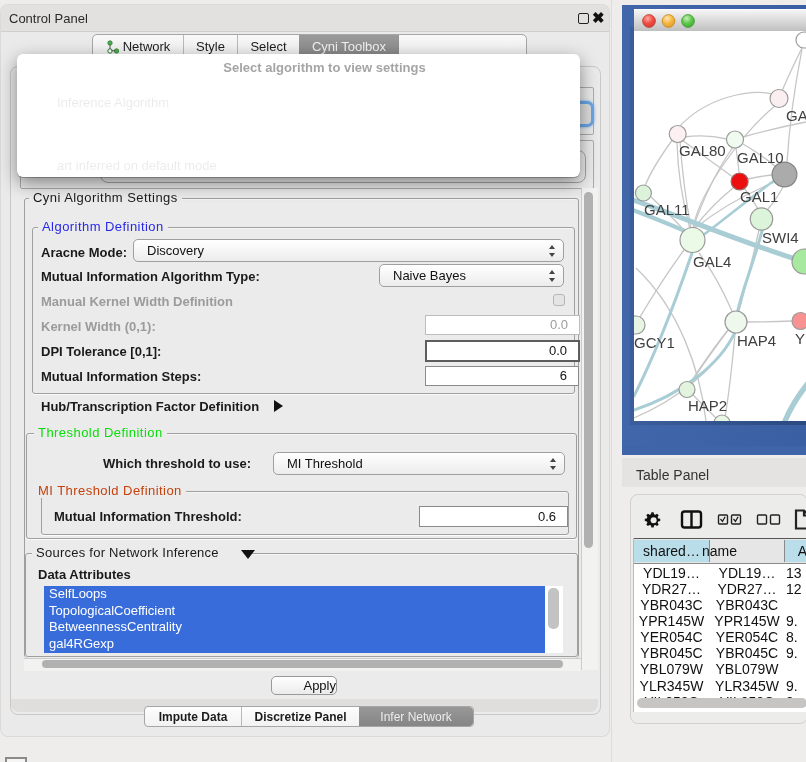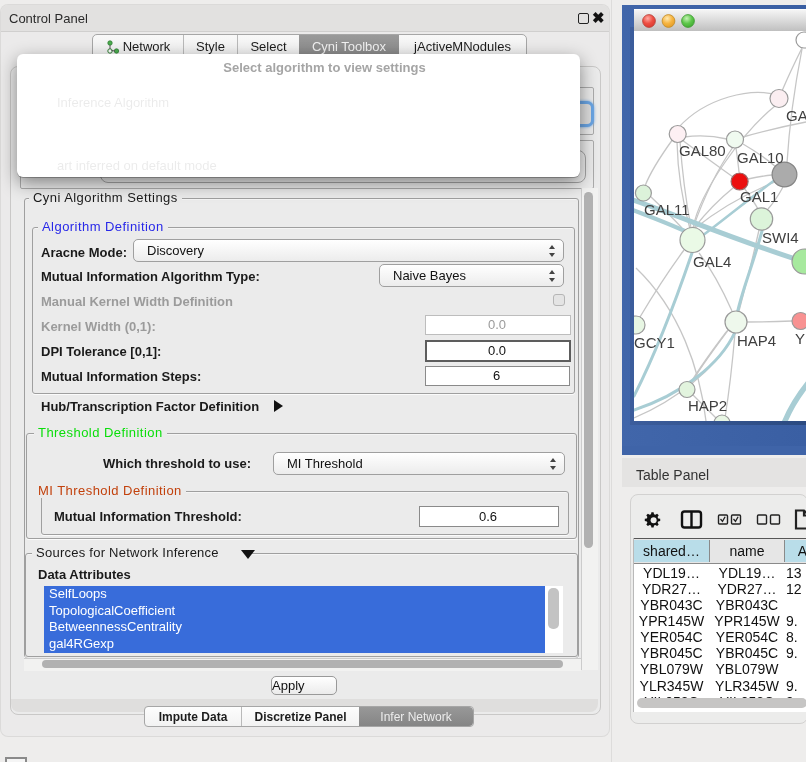--- a/index.html
+++ b/index.html
@@ -6,21 +6,21 @@
 .lbl{position:absolute;font-size:13px;font-weight:bold;color:#1a1a1a;white-space:nowrap}
 .glbl{position:absolute;font-size:13px;font-weight:bold;color:#9b9b9b;white-space:nowrap}
 .grp{position:absolute;border:1px solid #9f9f9f;border-radius:3px;box-shadow:0 1px 0 rgba(255,255,255,.8),inset 0 1px 0 rgba(255,255,255,.5)}
 .gtitle{position:absolute;background:#ebebeb;padding:0 4px;font-size:13px;line-height:14px;white-space:nowrap;letter-spacing:0.45px}
 .combo{position:absolute;border:1px solid #9f9f9f;border-radius:5px;background:linear-gradient(#ffffff,#ececec);font-size:13px;color:#111;white-space:nowrap}
 .combo .ct{position:absolute;left:13px;top:3px}
 .arrs{position:absolute;right:7px;top:4px;width:7px;height:14px}
 .arrs b{position:absolute;left:0;width:0;height:0;border-left:3.5px solid transparent;border-right:3.5px solid transparent}
 .arrs b.u{top:1px;border-bottom:4.5px solid #444}
 .arrs b.d{bottom:1px;border-top:4.5px solid #444}
-.tf{position:absolute;background:#fff;font-size:13px;color:#111;text-align:center;padding-right:2px}
+.tf{position:absolute;background:#fff;font-size:13px;color:#111;text-align:right;padding-right:11px}
 </style></head><body>
 
 <div class="abs" style="left:611px;top:0;width:1px;height:762px;background:#dddcdb"></div>
 
 <div class="abs" style="left:1px;top:5px;width:608px;height:731px;background:#ebeaea;border-radius:7px;box-shadow:0 0 0 1px rgba(0,0,0,0.08)"></div>
 <div class="abs" style="left:1px;top:5px;width:608px;height:26px;background:#e2e1e0;border-radius:7px 7px 0 0;border-bottom:1px solid #d0cfce"></div>
 <div class="abs" style="left:9px;top:11px;font-size:13px;color:#2a2a2a">Control Panel</div>
 <div class="abs" style="left:578px;top:13px;width:9px;height:9px;border:1.5px solid #222;border-radius:2px"></div>
 <div class="abs" style="left:592px;top:9px;font-size:15px;font-weight:bold;color:#111">✖</div>
 
@@ -29,21 +29,20 @@
   <svg width="14" height="14" viewBox="0 0 14 14" style="margin-right:3px">
         <circle cx="4" cy="3" r="2.2" fill="#4caf50" stroke="#2e7d32" stroke-width="0.8"></circle>
         <circle cx="4" cy="11" r="2.2" fill="#fff" stroke="#2e7d32" stroke-width="1"></circle>
         <circle cx="10.5" cy="11" r="2.2" fill="#4caf50" stroke="#2e7d32" stroke-width="0.8"></circle>
         <path d="M4 5v4 M5.5 10.5 L9 11" stroke="#555" stroke-width="1" fill="none"></path>
       </svg>
   Network</div>
  <div style="width:53px;display:flex;align-items:center;justify-content:center;border-right:1px solid #b9b9b9">Style</div>
  <div style="width:61px;display:flex;align-items:center;justify-content:center">Select</div>
  <div style="width:100px;display:flex;align-items:center;justify-content:center;background:linear-gradient(#9a9a9a,#878787);color:#f2f2f2">Cyni Toolbox</div>
- <div style="flex:1;display:flex;align-items:center;justify-content:center">jActiveMNodules</div>
 </div>
 
 <div class="abs" style="left:10px;top:66px;width:589px;height:647px;background:#ebebeb;border:1px solid #c9c8c7;border-radius:8px"></div>
 <div class="abs" style="left:11px;top:699px;width:587px;height:13px;background:#dfdedd;border-radius:0 0 8px 8px"></div>
 
 <div class="abs" style="left:20px;top:87px;width:572px;height:46px;border:1px solid #ababab;border-radius:2px"></div>
 <div class="abs" style="left:20px;top:140px;width:572px;height:47px;border:1px solid #ababab;border-radius:2px"></div>
 <div class="abs" style="left:450px;top:101px;width:138px;height:20px;border:3px solid #6aa5e4;border-radius:7px;background:#dddddd;box-shadow:0 0 3px #6aa5e4"></div>
 <div class="abs" style="left:100px;top:150px;width:484px;height:31px;border:1px solid #a5a5a5;border-radius:8px;background:#ececec"></div>
 
@@ -102,21 +101,21 @@
 <div class="tf" style="left:419px;top:506px;width:136px;height:19px;border:1.5px solid #8a8a8a;line-height:19px">0.6</div>
 
 <div class="grp" style="left:25px;top:553px;width:551px;height:102px"></div>
 <div class="gtitle" style="left:32px;top:546px;color:#1a1a1a;letter-spacing:0.25px;padding-right:30px">Sources for Network Inference</div>
 <div class="abs" style="left:241px;top:550px;width:0;height:0;border-left:7px solid transparent;border-right:7px solid transparent;border-top:9px solid #111"></div>
 <div class="lbl" style="left:38px;top:567px">Data Attributes</div>
 <div class="abs" style="left:44px;top:586px;width:519px;height:67px;background:#ffffff"></div>
 <div class="abs" style="left:44px;top:586px;width:501px;height:67px;background:#386cda;color:#fff;font-size:13px;line-height:16.6px;padding-left:5px;box-sizing:border-box">SelfLoops<br>TopologicalCoefficient<br>BetweennessCentrality<br>gal4RGexp</div>
 <div class="abs" style="left:548px;top:588px;width:11px;height:41px;background:#c3c3c3;border-radius:5px"></div>
 
-<div class="abs" style="left:271px;top:676px;width:64px;height:17px;background:linear-gradient(#ffffff,#ebebeb);border:1px solid #999;border-radius:5px;text-align:left;font-size:13px;line-height:17px;color:#111">Apply</div>
+<div class="abs" style="left:271px;top:676px;width:64px;height:17px;background:linear-gradient(#ffffff,#ebebeb);border:1px solid #999;border-radius:5px;text-align:right;font-size:13px;line-height:17px;color:#111">Apply</div>
 
 <div class="abs" style="left:144px;top:706px;width:328px;height:19px;border:1px solid #a6a6a6;border-radius:4px;background:linear-gradient(#fdfdfd,#f2f2f2);display:flex;font-size:12px;font-weight:bold;color:#1c1c1c">
  <div style="width:96px;display:flex;align-items:center;justify-content:center;border-right:1px solid #b9b9b9">Impute Data</div>
  <div style="width:117px;display:flex;align-items:center;justify-content:center">Discretize Panel</div>
  <div style="flex:1;display:flex;align-items:center;justify-content:center;background:linear-gradient(#989898,#858585);color:#ececec;border-radius:0 4px 4px 0;font-weight:normal">Infer Network</div>
 </div>
 
 <div class="abs" style="left:5px;top:757px;width:18px;height:12px;border:2px solid #8a8a8a;background:#f5f5f5"></div>
 
 <div class="abs" style="left:17px;top:54px;width:563px;height:123px;background:#ffffff;border-radius:6px;box-shadow:0 1px 0 rgba(0,0,0,0.25),0 6px 18px rgba(0,0,0,0.45)"></div>
@@ -252,21 +251,21 @@
   <rect x="114.5" y="7" width="9" height="9" rx="1"></rect>
   <rect x="127.5" y="7" width="9" height="9" rx="1"></rect>
   <path d="M153 2.5 h8 l5 5 v13 h-13 z M161 2.5 v5 h5" stroke-width="2.2"></path>
  </g>
 </svg>
 
 <div class="abs" style="left:633px;top:538px;width:173px;height:174px;background:#ffffff;border-left:1px solid #b9b9b9;overflow:hidden;font-size:14px;color:#111">
  <div style="position:absolute;left:0;top:0;width:100%;height:24px;border-top:1.5px solid #565656;border-bottom:1px solid #8a8a8a;background:#e6e6e6"></div>
  <div style="position:absolute;left:0;top:1.5px;width:75px;height:22.5px;background:#b9dde9;text-align:center;line-height:22px">shared…</div>
  <div style="position:absolute;left:75px;top:1.5px;width:1px;height:22.5px;background:#8a8a8a"></div>
- <div style="position:absolute;left:76px;top:1.5px;width:74px;height:20px;text-align:center;line-height:22px">name</div>
+ <div style="position:absolute;left:68px;top:1.5px;width:74px;height:20px;text-align:left;line-height:22px">name</div>
  <div style="position:absolute;left:150px;top:1.5px;width:1px;height:22.5px;background:#8a8a8a"></div>
  <div style="position:absolute;left:151px;top:1.5px;width:22px;height:22.5px;background:#b9dde9;text-align:right;line-height:22px">A</div>
  <div style="position:absolute;left:0;top:-538px;width:173px;height:762px">
       <div style="position:absolute;left:0;top:564.8px;width:75px;text-align:center;">YDL19…</div>
       <div style="position:absolute;left:76px;top:564.8px;width:74px;text-align:center;">YDL19…</div>
       <div style="position:absolute;left:152px;top:564.8px;width:20px;text-align:left;">13</div>
       <div style="position:absolute;left:0;top:580.9px;width:75px;text-align:center;">YDR27…</div>
       <div style="position:absolute;left:76px;top:580.9px;width:74px;text-align:center;">YDR27…</div>
       <div style="position:absolute;left:152px;top:580.9px;width:20px;text-align:left;">12</div>
       <div style="position:absolute;left:0;top:597.0px;width:75px;text-align:center;">YBR043C</div>

